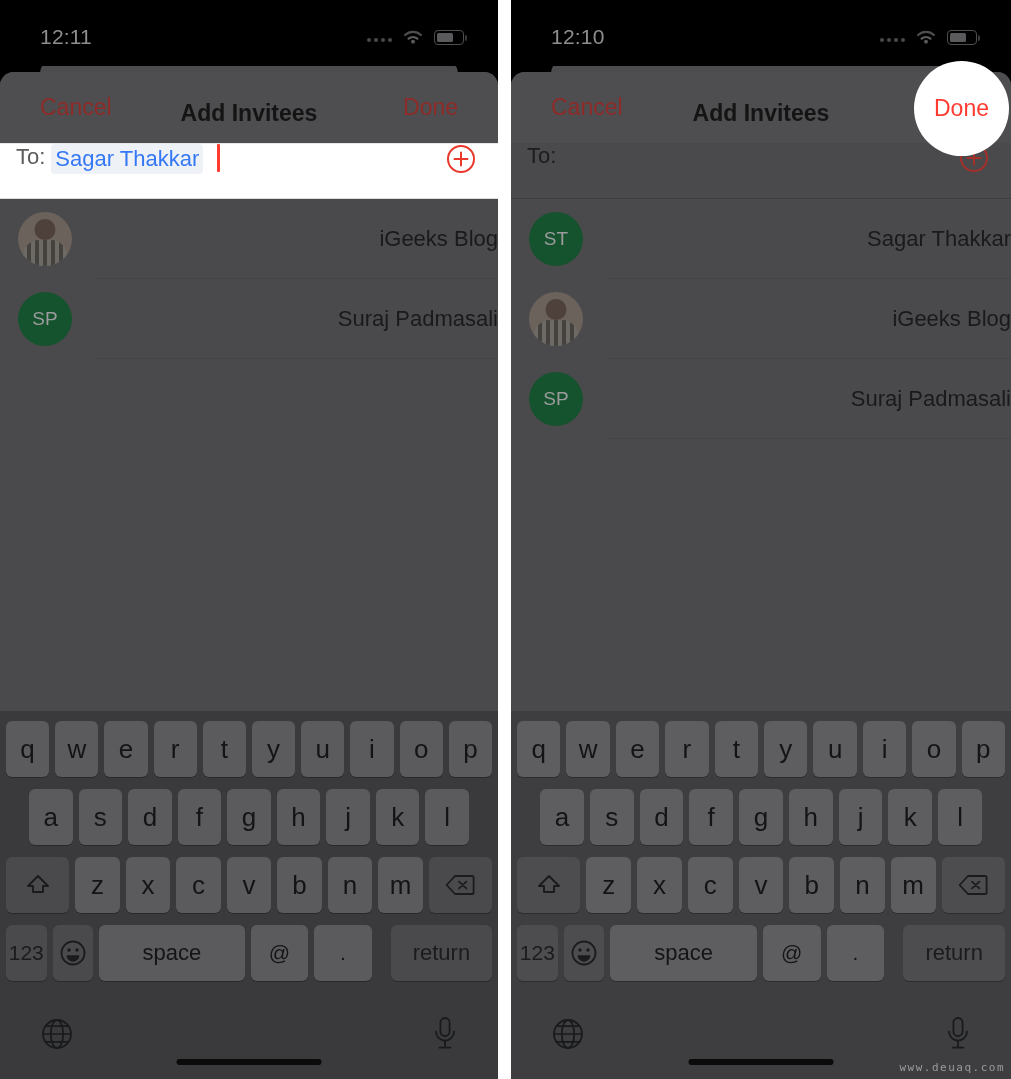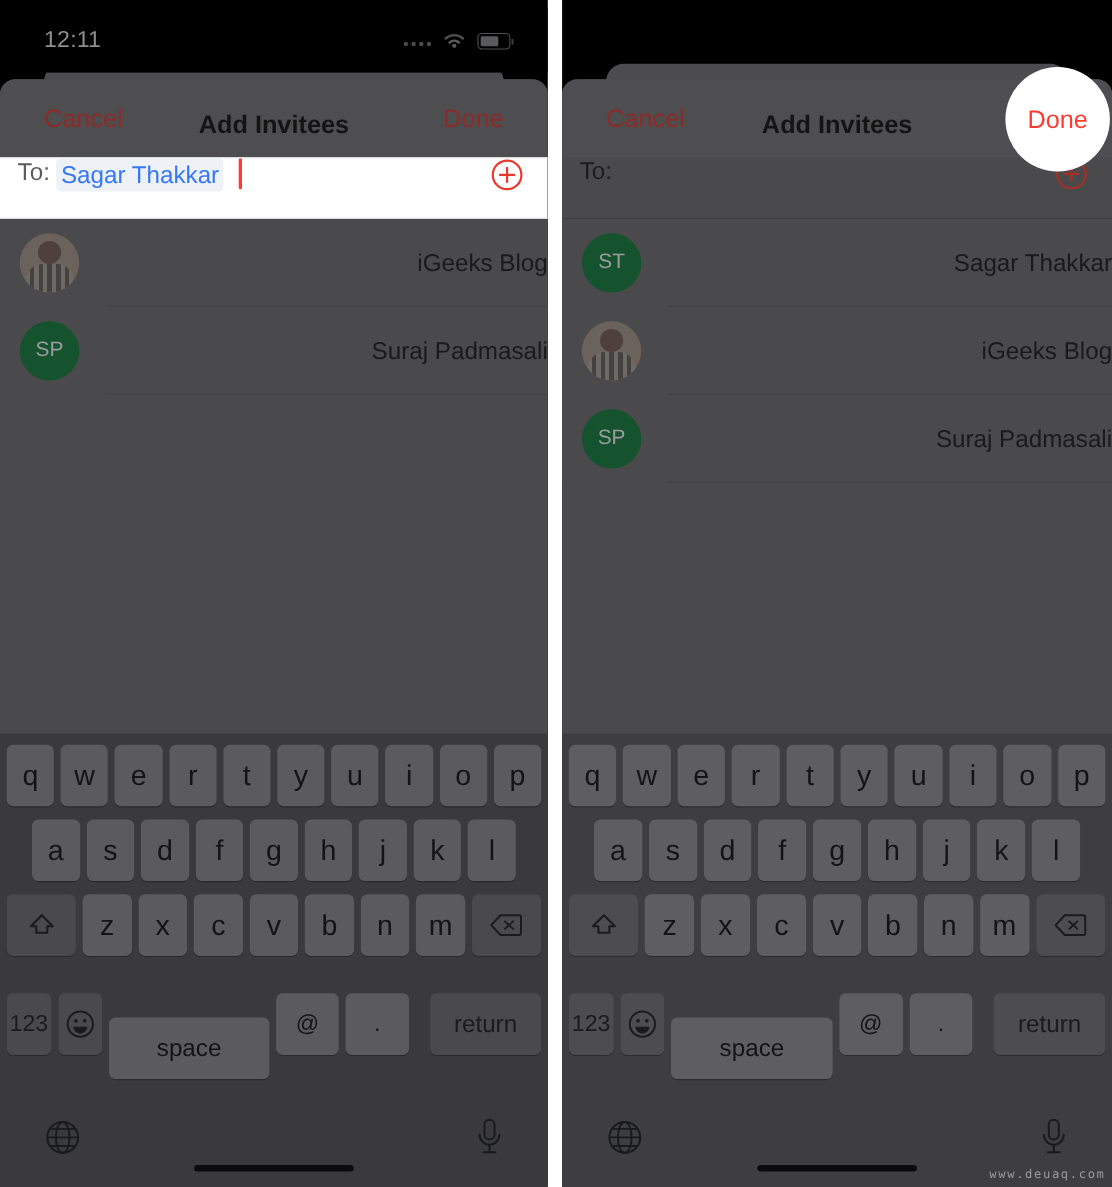--- a/index.html
+++ b/index.html
@@ -212,21 +212,21 @@
     flex: 1 1 0;
     margin: 0 3px;
     min-width: 0;
   }
   .panel.right .key { background: #5e5e60; }
   .key.dark { background: #4a4a4c; color: #1b1b1d; }
   .panel.right .key.dark { background: #4d4d4f; }
   .krow.r2 { padding: 0 26px; }
   .krow.r3 { padding: 0 3px; }
   .key.wide { flex: 1.42 1 0; }
-  .key.space { flex: 3.6 1 0; font-size: 22px; margin-top: 44px; }
+  .key.space { flex: 3.6 1 0; font-size: 22px; }
   .key.ret { flex: 2.5 1 0; font-size: 22px; margin-left: 16px; }
   .key.sym { flex: 1.42 1 0; font-size: 21px; }
   .key.small { font-size: 21px; }
   .key svg { display: block; }
 
   .kbottom {
     height: 86px;
     display: flex;
     align-items: center;
     justify-content: space-between;
@@ -414,20 +414,41 @@
               <path d="M4 15.6a9 9 0 0018 0" fill="none" stroke="#181a1c" stroke-width="1.8" stroke-linecap="round"></path>
               <path d="M13 24.8v6.2M7.6 31.6h10.8" stroke="#181a1c" stroke-width="1.8" stroke-linecap="round"></path>
             </svg>
         </span>
       </div>
     </div>
   </div>
 
   <div class="panel right">
 
+    <div class="statusbar">
+      <span class="status-time">12:10</span>
+      <span class="status-right">
+        <span class="sig-dots">
+            <i></i>
+            <i></i>
+            <i></i>
+            <i></i>
+          </span>
+        <span class="wifi-ic">
+          <svg width="24" height="17" viewBox="0 0 24 17">
+            <path d="M12 14.6a1.9 1.9 0 100-3.8 1.9 1.9 0 000 3.8z" fill="#5c5c5e"></path>
+            <path d="M7.6 9.7a6.8 6.8 0 018.8 0" stroke="#5c5c5e" stroke-width="2.2" fill="none" stroke-linecap="round"></path>
+            <path d="M4.1 6.0a11.7 11.7 0 0115.8 0" stroke="#4e4e50" stroke-width="2.2" fill="none" stroke-linecap="round"></path>
+          </svg>
+        </span>
+        <span class="batt">
+            <i></i>
+          </span>
+      </span>
+    </div>
 
     <div class="card-back"></div>
 
     <div class="sheet">
 
       <div class="navbar">
         <span class="nav-btn">Cancel</span>
         <span class="nav-title">Add Invitees</span>
         <span class="nav-spacer"></span>
         <span class="nav-btn">Done</span>

